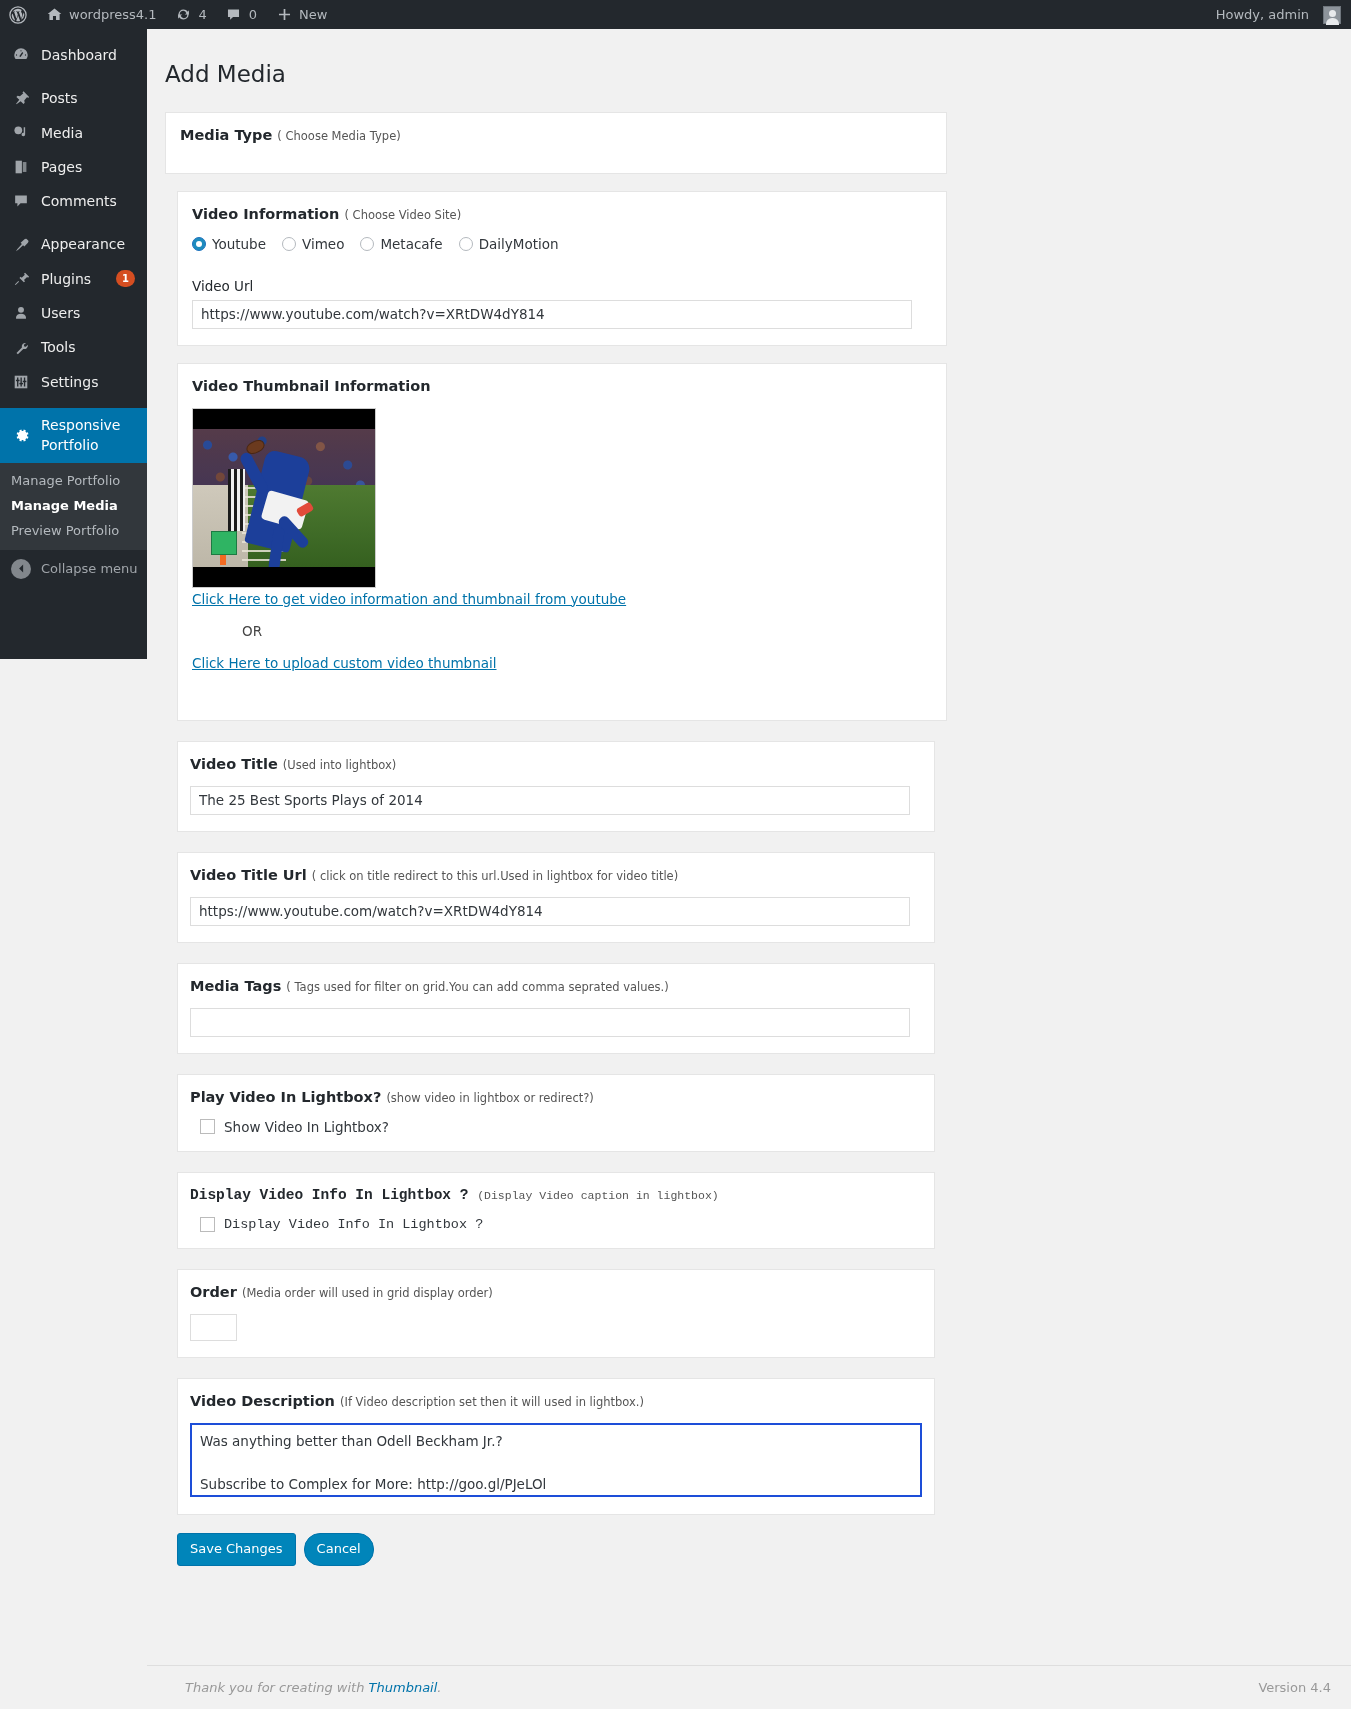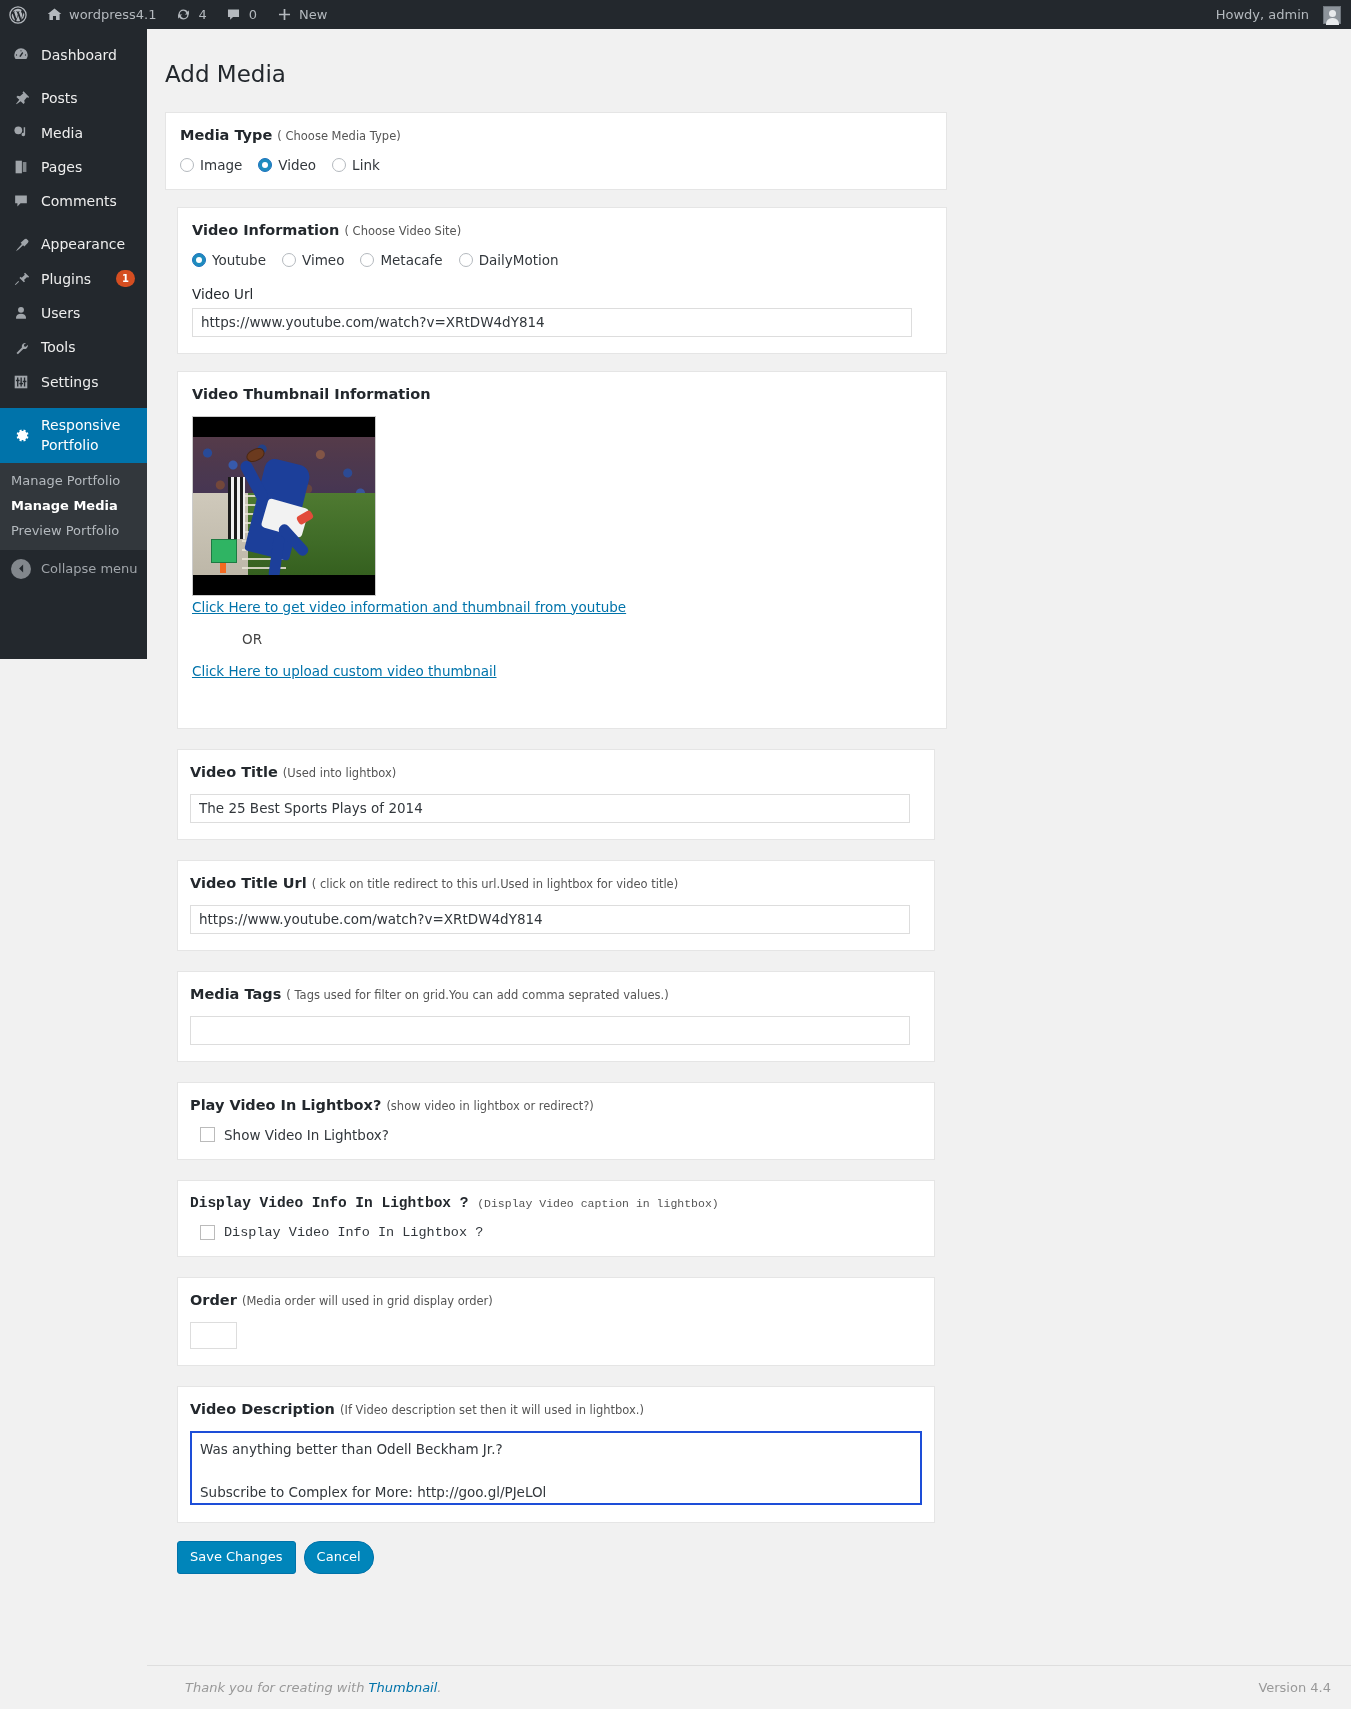--- a/index.html
+++ b/index.html
@@ -447,46 +447,32 @@
 <div id="main">
 
   <h1 id="page-title">Add Media</h1>
 
   <div class="panel">
     <div class="panel-pad">
       <div class="sec-title">
         <span>Media Type</span>
         <span class="hint">( Choose Media Type)</span>
       </div>
-      <div class="radio-row">
-        <label class="radio-wrap">
-          <span class="radio"></span>
-          <span class="radio-label">Image</span>
-        </label>
-        <label class="radio-wrap">
-          <span class="radio checked"></span>
-          <span class="radio-label">Video</span>
-        </label>
-        <label class="radio-wrap">
-          <span class="radio"></span>
-          <span class="radio-label">Link</span>
-        </label>
-      </div>
     </div>
   </div>
 
   <div class="panel-gap"></div>
 
   <div class="panel" style="width:770px;margin-left:30px;">
     <div class="panel-pad">
       <div class="sec-title">
         <span>Video Information</span>
         <span class="hint">( Choose Video Site)</span>
       </div>
-      <div class="radio-row" style="margin-bottom:18px;">
+      <div class="radio-row" style="margin-bottom:26px;">
         <label class="radio-wrap">
           <span class="radio checked"></span>
           <span class="radio-label">Youtube</span>
         </label>
         <label class="radio-wrap">
           <span class="radio"></span>
           <span class="radio-label">Vimeo</span>
         </label>
         <label class="radio-wrap">
           <span class="radio"></span>

